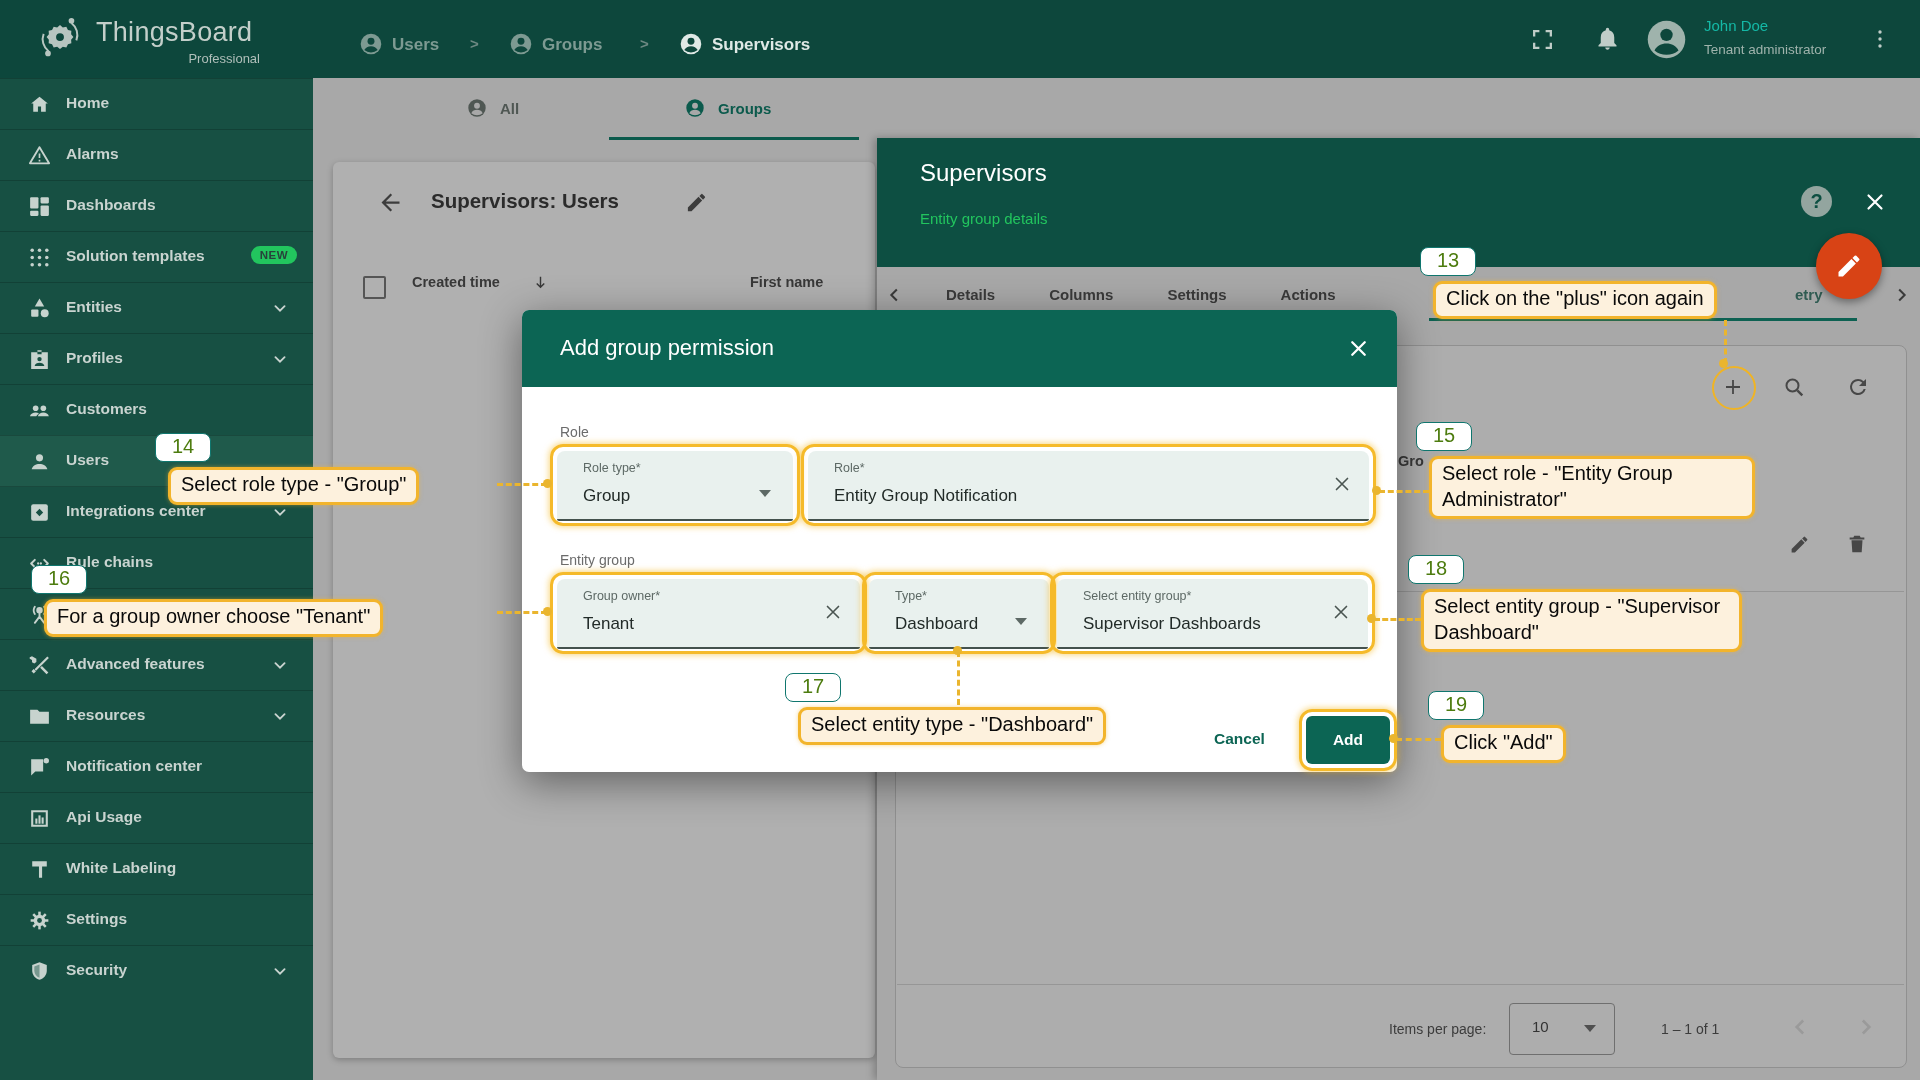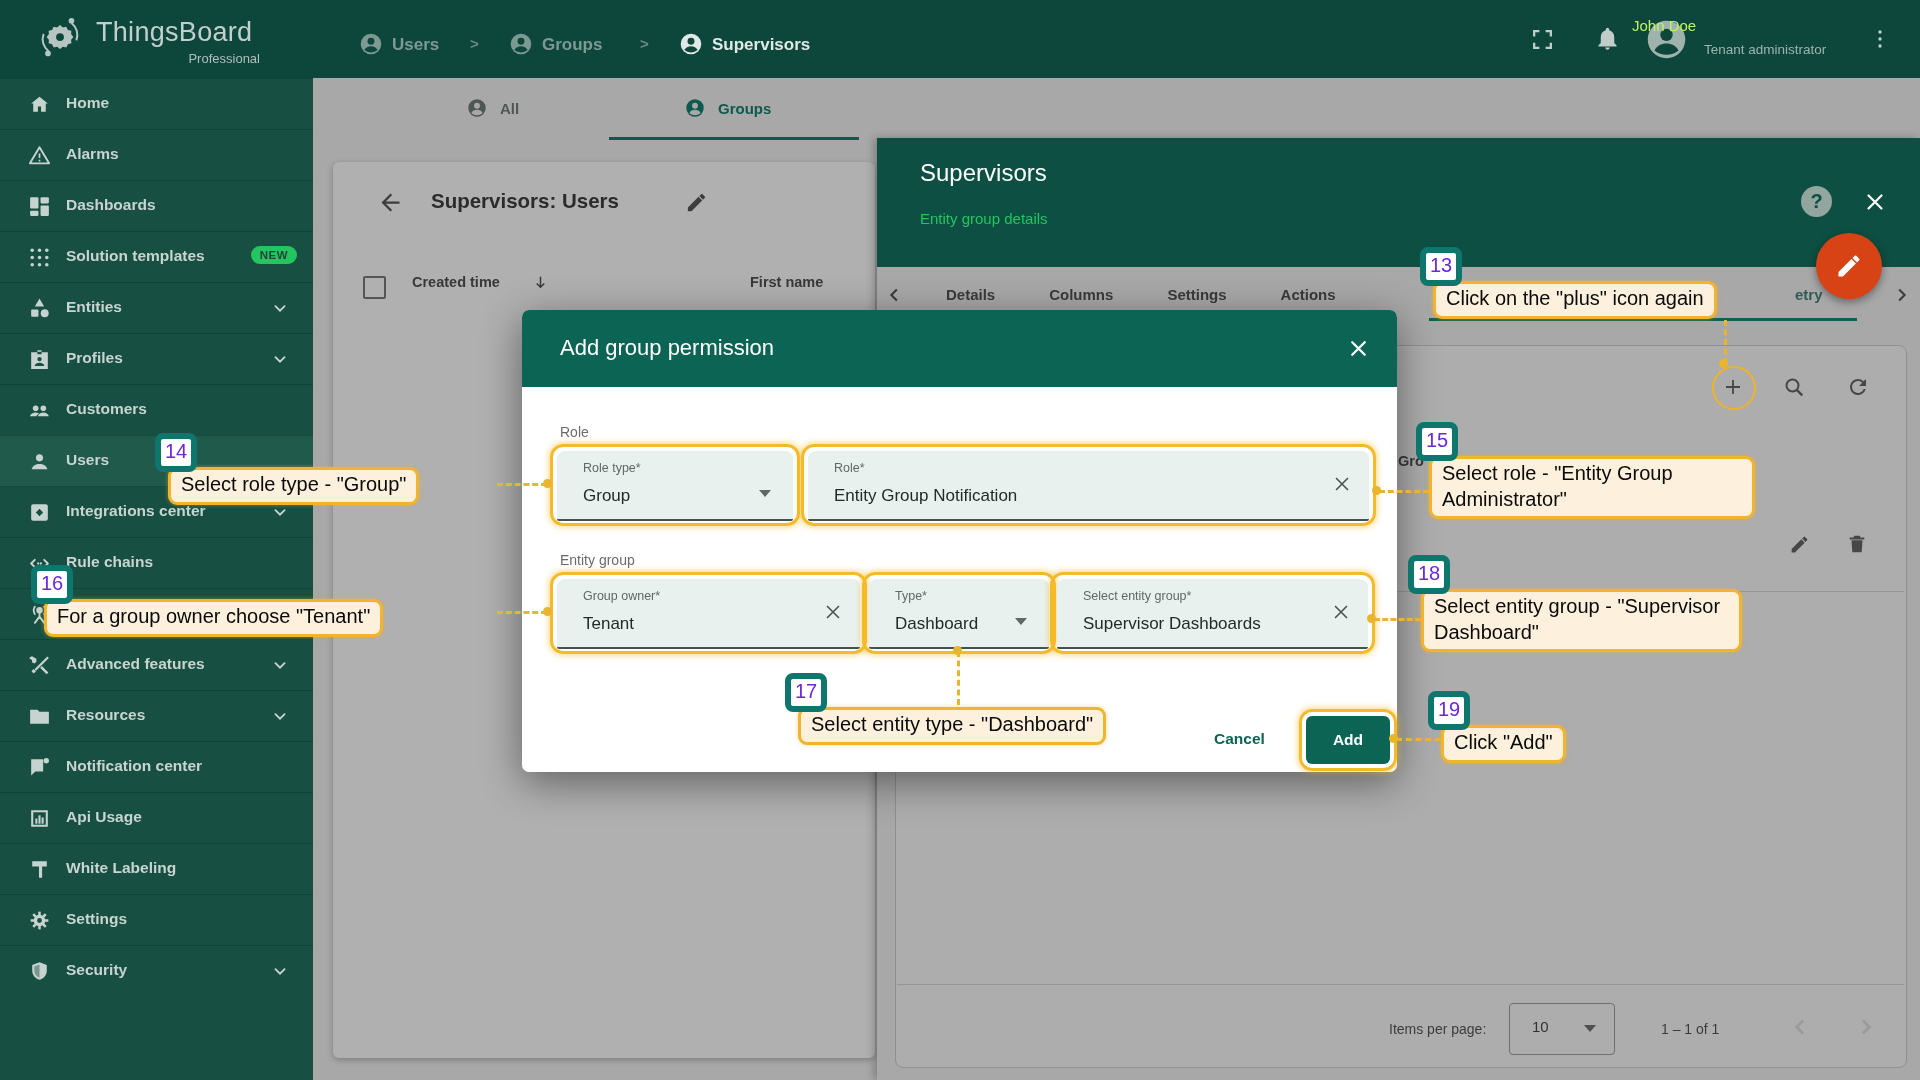--- a/index.html
+++ b/index.html
@@ -54,22 +54,22 @@
   .f-clear{position:absolute;right:16px;top:22px;width:22px;height:22px;color:#4a5551;cursor:pointer;}
   .f-clear svg{width:22px;height:22px;}
   .f-caret{position:absolute;right:22px;bottom:22px;width:0;height:0;border-left:6px solid transparent;
     border-right:6px solid transparent;border-top:7px solid #5d6965;}
   .hl::after{content:"";position:absolute;inset:-7px;border:3px solid #f5ba2a;border-radius:13px;
     box-shadow:0 0 6px 1px rgba(245,186,42,.6);pointer-events:none;}
   .sec-label{font-size:14px;color:#6b6b6b;}
   
   .callout{position:absolute;background:#fdf1dd;border:3px solid #f2b42c;border-radius:9px;padding:2px 10px 4px;
     font-size:20px;line-height:1.28;color:#0a0a0a;z-index:60;box-shadow:0 0 4px rgba(242,180,44,.5);}
-  .co-num{position:absolute;top:-37px;left:-16px;background:#fff;border:6px solid #0f766e;border-radius:8px;
-    padding:0 4px 1px;font-size:20px;color:#6d28d9;}
+  .co-num{position:absolute;top:-37px;left:-16px;background:#fff;border:1px solid #0f766e;border-radius:8px;
+    padding:0 16px 1px;font-size:20px;color:#4d7c0f;}
   .dash-h{position:absolute;border-top:3px dashed #eab52e;z-index:55;}
   .dash-v{position:absolute;border-left:3px dashed #eab52e;z-index:55;}
   .dot{position:absolute;width:9px;height:9px;border-radius:50%;background:#eab52e;z-index:56;}
   .plus-ring{left:1712px;top:366px;width:40px;height:40px;border:2.5px solid #f0b424;border-radius:50%;z-index:56;}
   
   .chk{width:19px;height:19px;border:2px solid #555;border-radius:2px;}
   .colhead{font-size:14.5px;font-weight:bold;color:#383838;white-space:nowrap;}
   .divider{position:absolute;background:#969696;height:1px;}
   .pgtxt{font-size:14px;color:#3c3c3c;white-space:nowrap;}
 </style>
@@ -133,21 +133,21 @@
           <path fill="currentColor" d="M12 22c1.1 0 2-.9 2-2h-4c0 1.1.9 2 2 2zm6-6v-5c0-3.1-1.6-5.6-4.5-6.3V4a1.5 1.5 0 0 0-3 0v.7C7.6 5.4 6 7.9 6 11v5l-2 2v1h16v-1z"></path>
         </svg>
     </div>
     <div class="abs" style="left:1644px;top:17px;color:#9fb3ac;">
       <svg width="45" height="45" viewBox="0 0 24 24">
           <circle cx="12" cy="12" r="10" fill="currentColor"></circle>
           <circle cx="12" cy="9.5" r="3.3" fill="#0d473c"></circle>
           <path d="M5.6 17.8c1.2-2.5 3.6-3.7 6.4-3.7s5.2 1.2 6.4 3.7a10 10 0 0 1-12.8 0z" fill="#0d473c"></path>
         </svg>
     </div>
-    <div class="abs" style="left:1632px;top:17px;font-size:15px;color:#bef264;">John Doe</div>
+    <div class="abs" style="left:1704px;top:17px;font-size:15px;color:#14b8a6;">John Doe</div>
     <div class="abs" style="left:1704px;top:42px;font-size:13.5px;color:#9fb3ac;">Tenant administrator</div>
     <div class="abs top-ic" style="left:1868px;top:27px;">
       <svg width="24" height="24" viewBox="0 0 24 24" fill="currentColor">
           <circle cx="12" cy="5" r="1.7"></circle>
           <circle cx="12" cy="12" r="1.7"></circle>
           <circle cx="12" cy="19" r="1.7"></circle>
         </svg>
     </div>
   </div>
 

